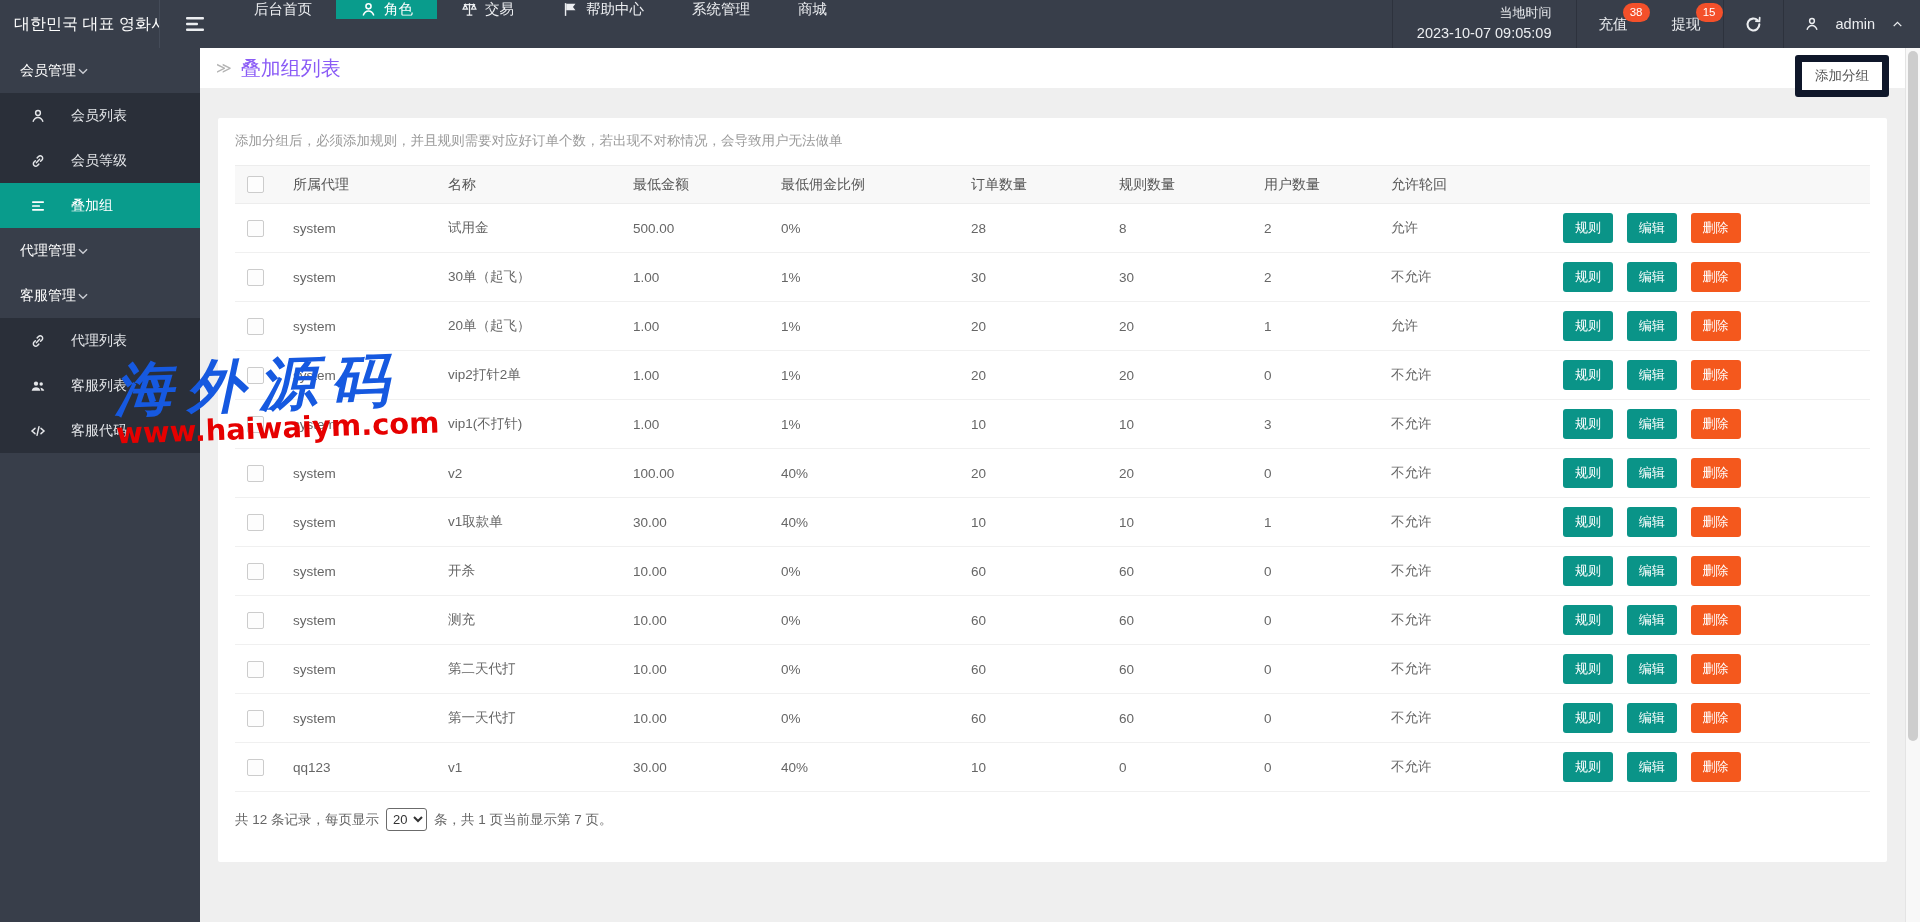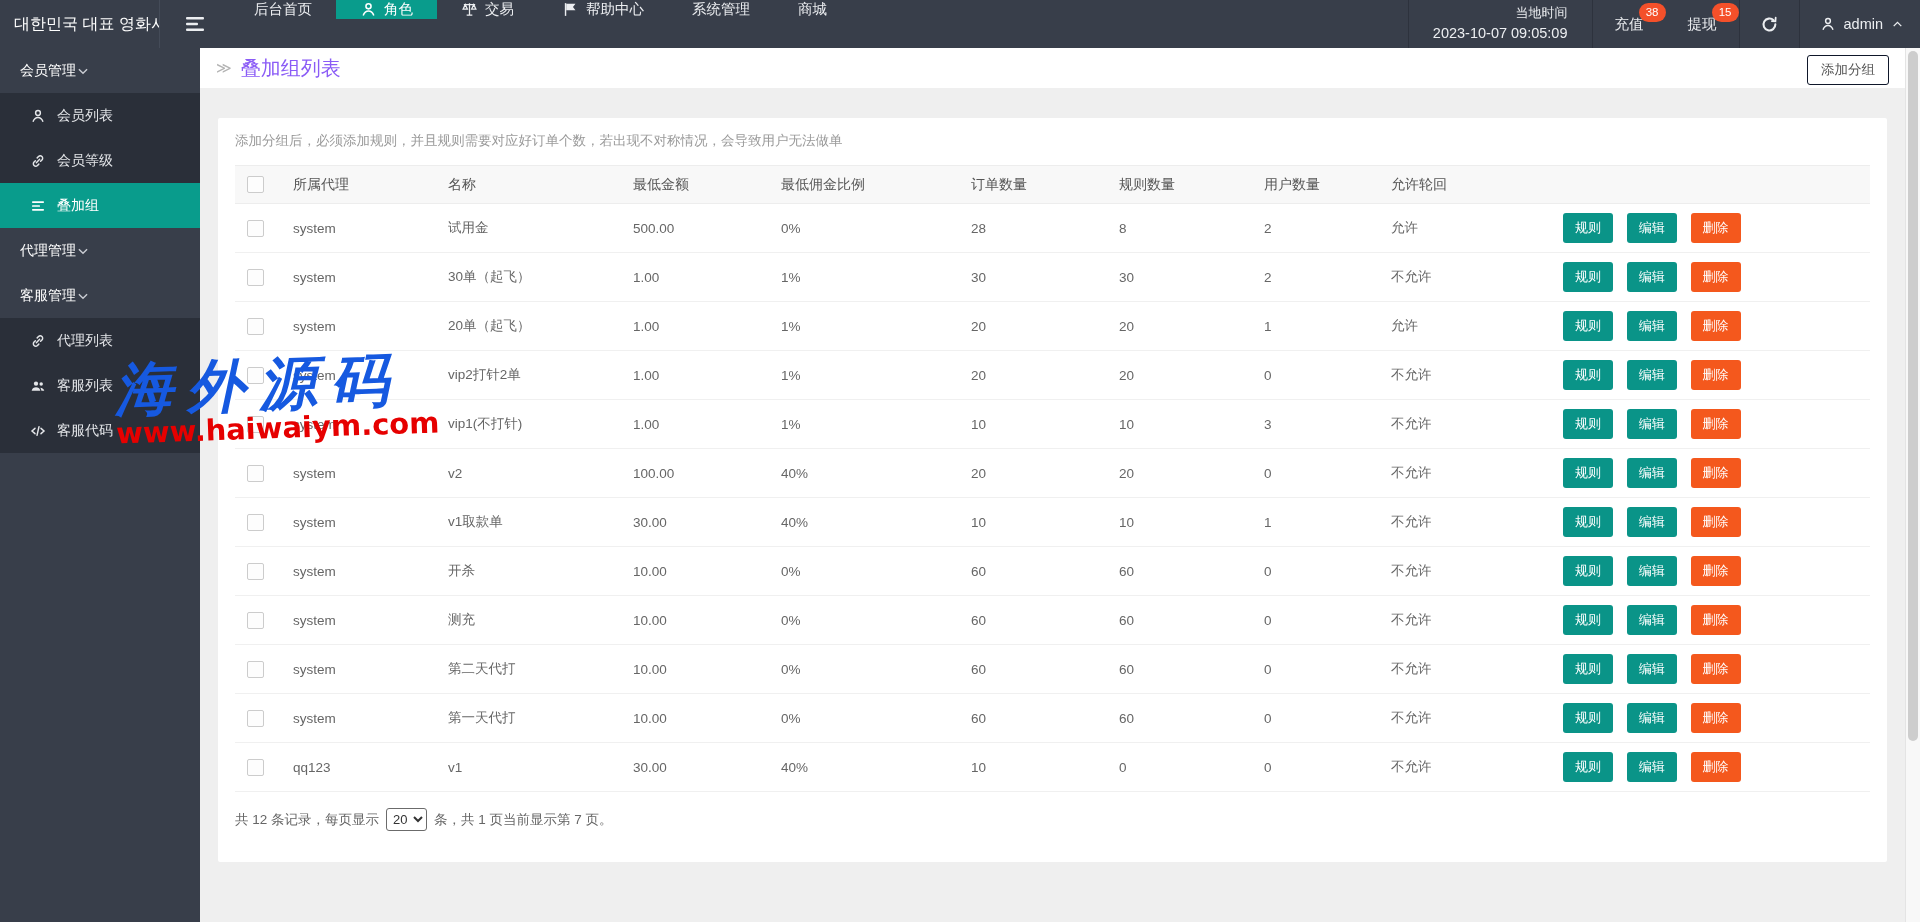--- a/index.html
+++ b/index.html
@@ -22,38 +22,38 @@
   .nav-item svg { width:17px; height:17px; }
   .nav-right { margin-left:auto; display:flex; align-items:stretch; }
   .vdiv { width:1px; background:#2d323d; }
   .time-block { display:flex; flex-direction:column; justify-content:center; align-items:flex-end; padding:0 24px; line-height:1.5; }
   .time-label { font-size:13px; }
   .time-value { font-size:14.5px; }
   .nav-badge-item { position:relative; display:flex; align-items:center; padding:0 22px; font-size:14.5px; cursor:pointer; }
   .badge { position:absolute; top:3px; right:0px; background:var(--badge,#f4502a); color:#fff;
     font-size:11.5px; line-height:1; padding:3.5px 7px; border-radius:10px; }
   .refresh-wrap { display:flex; align-items:center; padding:0 20px; cursor:pointer; }
-  .admin-wrap { display:flex; align-items:center; gap:8px; padding:0 16px 0 20px; font-size:14.5px; cursor:pointer; }
+  .admin-wrap { display:flex; align-items:center; gap:16px; padding:0 16px 0 20px; font-size:14.5px; cursor:pointer; }
 
   
   .sidebar { position:absolute; top:48px; left:0; width:200px; height:874px;
     background:var(--navbar-bg,#383e4a); z-index:10; }
   .side-item { height:45px; display:flex; align-items:center; font-size:14px; color:#fff; cursor:pointer; }
   .side-group { padding:0 20px; }
   .side-group svg { width:14px; height:14px; color:#c9ccd2; }
-  .side-child { background:var(--sidebar-child-bg,#2a2f39); padding-left:30px; gap:11px; color:#e4e6e9; }
+  .side-child { background:var(--sidebar-child-bg,#2a2f39); padding-left:30px; gap:25px; color:#e4e6e9; }
   .side-child.active { background:var(--accent,#099c8c); color:#fff; }
   .side-child svg { width:16px; height:16px; flex:none; }
 
   
   .main { position:absolute; left:200px; top:48px; width:1705px; height:874px; overflow:hidden; }
   .breadcrumb-bar { height:40px; background:#fff; display:flex; align-items:center; padding:0 16px; position:relative; }
   .crumb-icon { color:#b3b3b3; font-size:15px; margin-right:9px; }
   .crumb-title { color:#8b5cf6; font-size:20px; }
-  .add-btn { position:absolute; right:16px; top:7px; background:#fff; border:1px solid #0f172a;
+  .add-btn { position:absolute; right:16px; top:7px; background:#fff; border:7px solid #0f172a;
     border-radius:3px; color:#565656; font-size:13.5px; padding:5px 13px; cursor:pointer; font-family:inherit; }
   .card { margin:30px 18px 0; background:#fff; border-radius:2px; padding:4px 17px 20px; min-height:744px; }
   .notice { color:#9a9a9a; font-size:13.5px; padding:10px 0 16px; line-height:17px; }
 
   table { width:100%; border-collapse:collapse; table-layout:fixed; }
   thead th { background:#f8f8f8; height:38px; font-weight:normal; text-align:left;
     color:#555; font-size:14px; padding-left:12px;
     border-top:1px solid #ededed; border-bottom:1px solid #ededed; }
   thead th.th-check { padding-left:12px; }
   tbody td { height:49px; border-bottom:1px solid #f0f0f0; font-size:13.5px; color:#666; padding-left:12px; }

